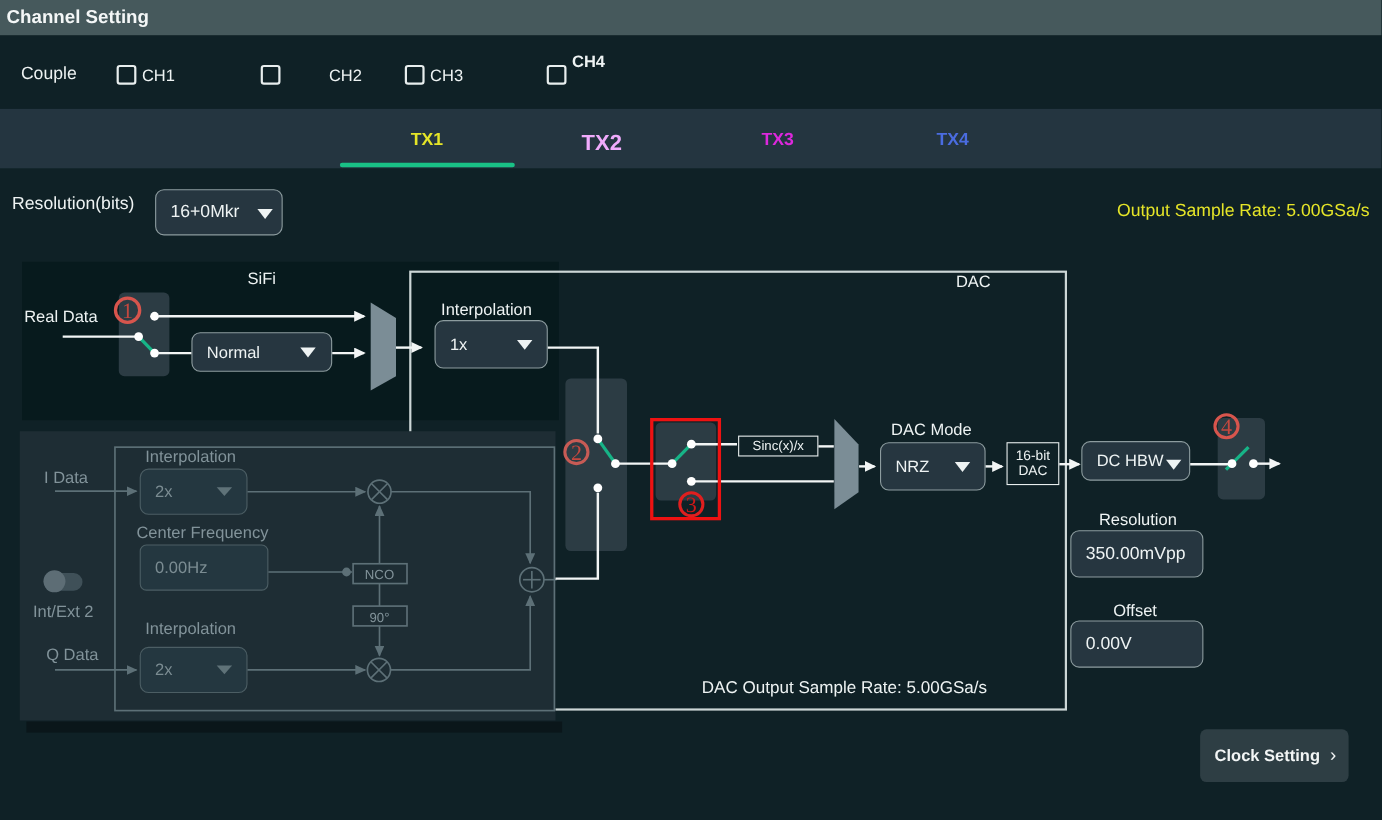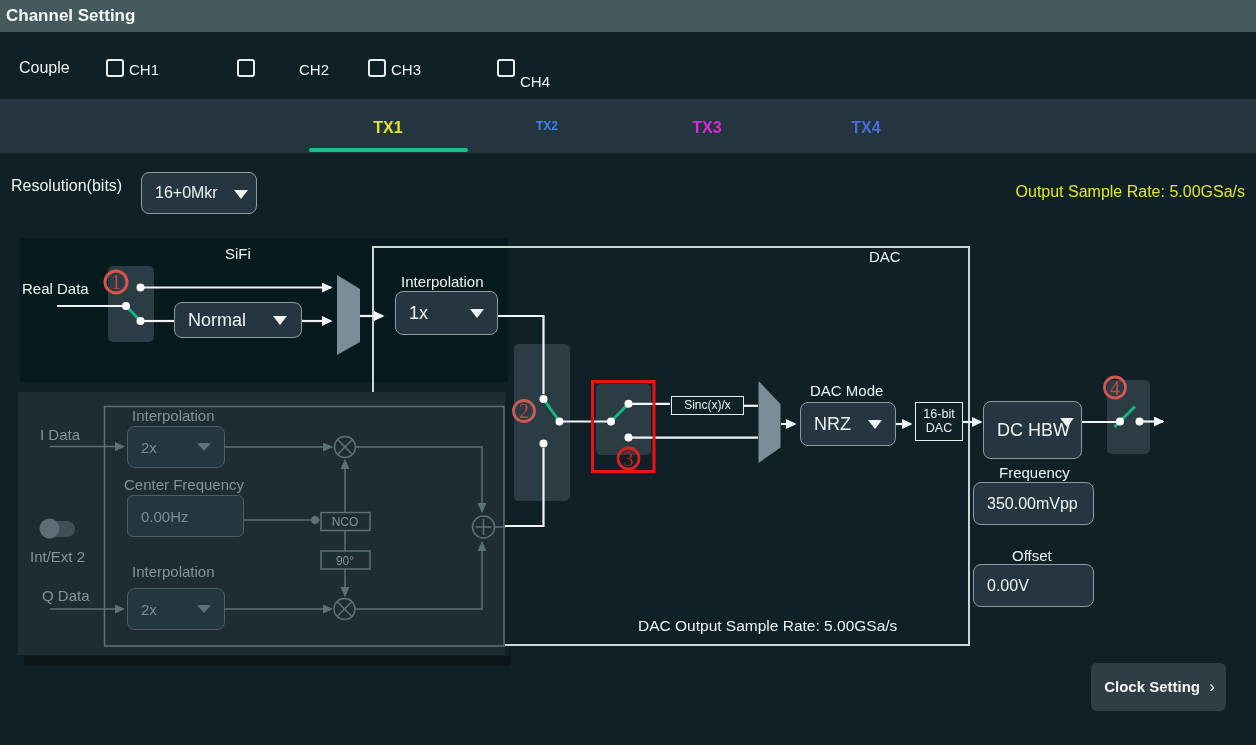--- a/index.html
+++ b/index.html
@@ -2,21 +2,21 @@
 <html><head>
 <meta charset="utf-8">
 <style>
   html,body{margin:0;padding:0;}
   body{width:1256px;height:745px;position:relative;overflow:hidden;transform:translateZ(0);
        background:#0f2126;font-family:"Liberation Sans",sans-serif;}
   .abs{position:absolute;}
   .lbl{position:absolute;color:#eef3f3;font-size:15px;white-space:nowrap;}
   .glbl{position:absolute;color:#82939a;font-size:15px;white-space:nowrap;}
   .dd{position:absolute;background:#263640;border:1.5px solid #8d9c9f;border-radius:8px;
-      color:#eef3f3;font-size:18px;box-sizing:border-box;}
+      color:#eef3f3;font-size:15px;box-sizing:border-box;}
   .dd .txt,.gdd .txt{position:absolute;left:13px;top:0;bottom:0;display:flex;align-items:center;}
   .caret{position:absolute;width:0;height:0;border-left:7px solid transparent;
          border-right:7px solid transparent;border-top:9px solid #eef3f3;}
   .gdd{position:absolute;background:#243740;border:1.5px solid #4c5e64;border-radius:8px;
       color:#7b8c92;font-size:15px;box-sizing:border-box;}
   .gcaret{position:absolute;width:0;height:0;border-left:7.5px solid transparent;
          border-right:7.5px solid transparent;border-top:8px solid #5f7278;}
   .cb{position:absolute;width:14px;height:14px;border:2px solid #e8eeee;border-radius:3px;}
   .swbox{position:absolute;background:#2c3c44;border-radius:5px;}
 </style>
@@ -27,25 +27,25 @@
 <div class="abs" style="left:6px;top:0;height:32px;line-height:32px;color:#f4f7f7;font-size:17px;font-weight:bold;">Channel Setting</div>
 
 <div class="lbl" style="left:19px;top:59px;font-size:16px;">Couple</div>
 <div class="cb" style="left:106px;top:59px;"></div>
 <div class="lbl" style="left:129px;top:61px;">CH1</div>
 <div class="cb" style="left:237px;top:59px;"></div>
 <div class="lbl" style="left:260px;top:61px;margin-left:39px;">CH2</div>
 <div class="cb" style="left:368px;top:59px;"></div>
 <div class="lbl" style="left:391px;top:61px;">CH3</div>
 <div class="cb" style="left:497px;top:59px;"></div>
-<div class="lbl" style="left:520px;top:73px;">CH4</div>
+<div class="lbl" style="left:520px;top:48px;font-weight:bold;">CH4</div>
 
 <div class="abs" style="left:0;top:99px;width:1256px;height:54px;background:#243540;"></div>
 <div class="abs" style="left:310px;top:119px;width:156px;text-align:center;color:#e5e528;font-size:16px;font-weight:bold;">TX1</div>
-<div class="abs" style="left:469px;top:119px;width:156px;text-align:center;color:#3b82f6;font-size:12px;font-weight:bold;">TX2</div>
+<div class="abs" style="left:469px;top:119px;width:156px;text-align:center;color:#f0abfc;font-size:20px;font-weight:bold;">TX2</div>
 <div class="abs" style="left:629px;top:119px;width:156px;text-align:center;color:#dc28dc;font-size:16px;font-weight:bold;">TX3</div>
 <div class="abs" style="left:788px;top:119px;width:156px;text-align:center;color:#4a6ce0;font-size:16px;font-weight:bold;">TX4</div>
 <div class="abs" style="left:309px;top:148px;width:159px;height:4px;background:#19c186;border-radius:2px;"></div>
 
 <div class="lbl" style="left:11px;top:177px;font-size:16px;">Resolution(bits)</div>
 <div class="dd" style="left:141px;top:172px;width:116px;height:42px;font-size:16px;">
   <span class="txt">16+0Mkr</span>
     <span class="caret" style="right:8px;top:17px;"></span>
 </div>
 <div class="abs" style="right:11px;top:183px;color:#e5e528;font-size:16px;">Output Sample Rate: 5.00GSa/s</div>
@@ -56,21 +56,21 @@
 
 <div class="abs" style="left:18px;top:392px;width:487px;height:263px;background:#1e2d34;"></div>
 <div class="abs" style="left:24px;top:656px;width:487px;height:10px;background:#0a161a;"></div>
 
 <div class="lbl" style="left:225px;top:245px;">SiFi</div>
 <div class="lbl" style="left:869px;top:248px;">DAC</div>
 <div class="lbl" style="left:22px;top:280px;">Real Data</div>
 <div class="lbl" style="left:401px;top:273px;">Interpolation</div>
 <div class="lbl" style="left:810px;top:382px;">DAC Mode</div>
 <div class="lbl" style="left:1014px;top:391px;margin-top:27px;">Mode</div>
-<div class="lbl" style="left:999px;top:464px;">Frequency</div>
+<div class="lbl" style="left:999px;top:464px;">Resolution</div>
 <div class="lbl" style="left:1012px;top:547px;">Offset</div>
 <div class="lbl" style="left:638px;top:617px;font-size:15.5px;">DAC Output Sample Rate: 5.00GSa/s</div>
 <div class="glbl" style="left:132px;top:407px;">Interpolation</div>
 <div class="glbl" style="left:124px;top:476px;">Center Frequency</div>
 <div class="glbl" style="left:132px;top:563px;">Interpolation</div>
 <div class="glbl" style="left:40px;top:426px;">I Data</div>
 <div class="glbl" style="left:42px;top:587px;">Q Data</div>
 <div class="glbl" style="left:30px;top:548px;">Int/Ext 2</div>
 
 <div class="swbox" style="left:108px;top:266px;width:46px;height:76px;"></div>
@@ -83,21 +83,21 @@
     <span class="caret" style="right:14px;top:13px;"></span>
 </div>
 <div class="dd" style="left:395px;top:291px;width:103px;height:44px;">
   <span class="txt">1x</span>
     <span class="caret" style="right:13px;top:17px;"></span>
 </div>
 <div class="dd" style="left:800px;top:402px;width:96px;height:44px;">
   <span class="txt">NRZ</span>
     <span class="caret" style="right:13px;top:17px;"></span>
 </div>
-<div class="dd" style="left:983px;top:401px;width:99px;height:58px;">
+<div class="dd" style="left:983px;top:401px;width:99px;height:36px;">
   <span class="txt">DC HBW</span>
     <span class="caret" style="right:7px;top:16px;"></span>
 </div>
 <div class="dd" style="left:973px;top:482px;width:121px;height:43px;font-size:16px;">
   <span class="txt">350.00mVpp</span>
 </div>
 <div class="dd" style="left:973px;top:564px;width:121px;height:43px;font-size:16px;">
   <span class="txt">0.00V</span>
 </div>
 <div class="gdd" style="left:127px;top:426px;width:98px;height:42px;">

